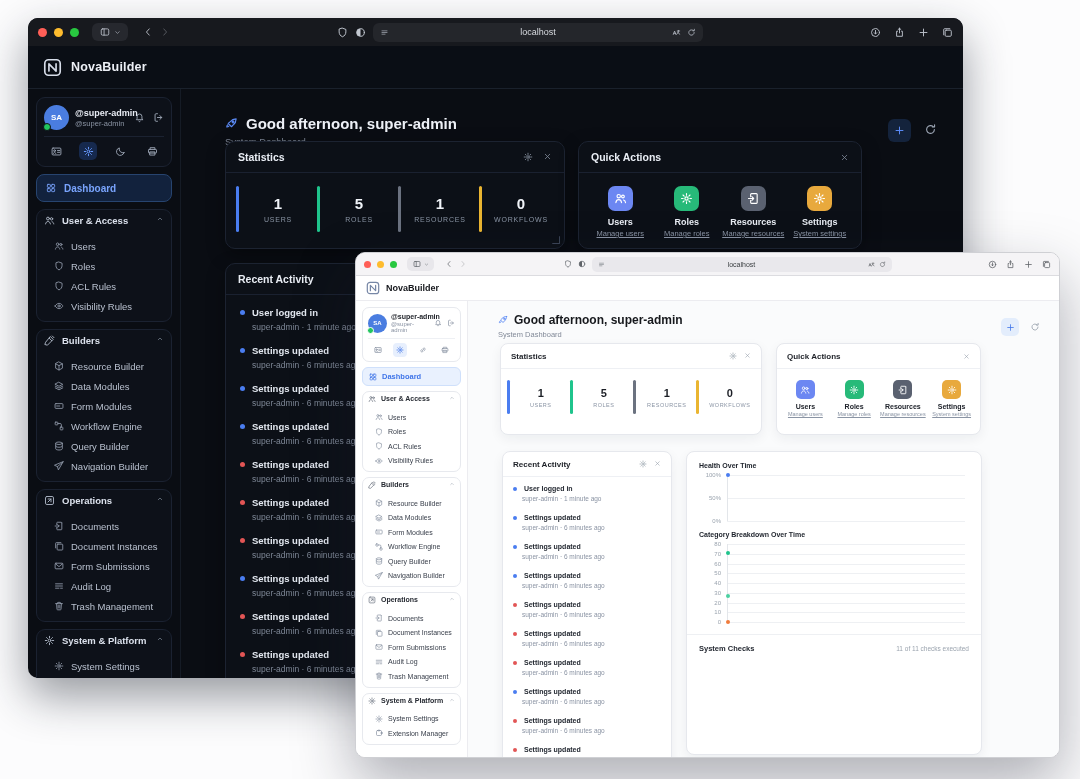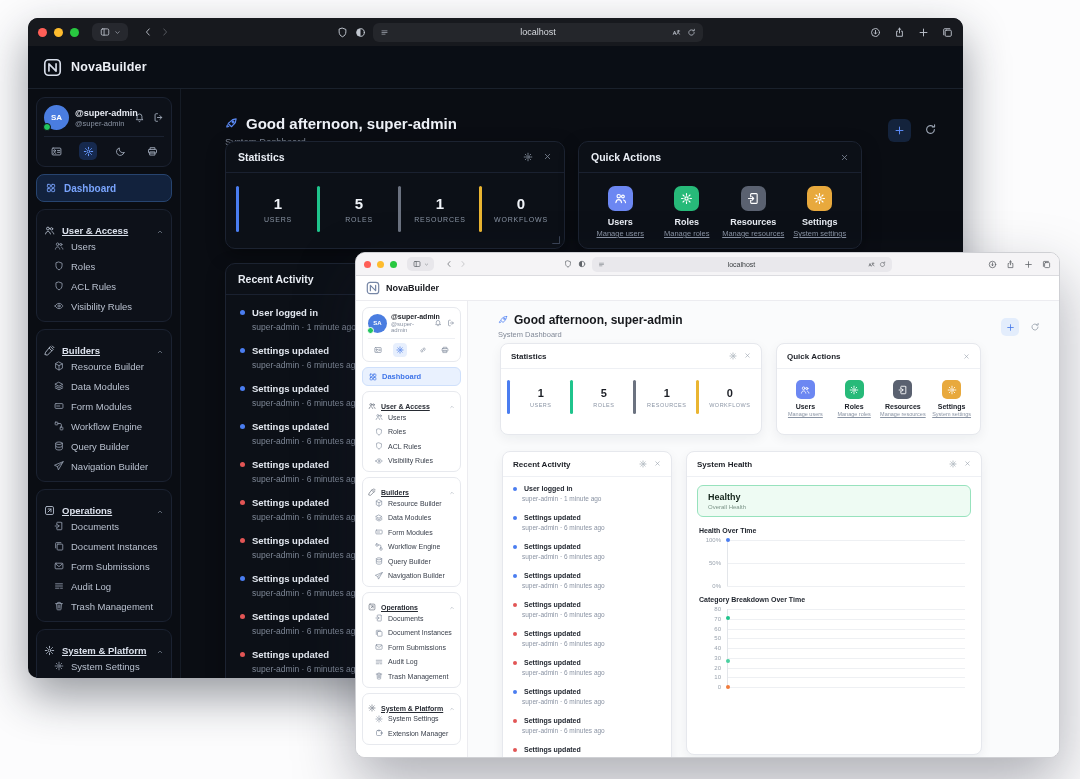--- a/index.html
+++ b/index.html
@@ -28,21 +28,21 @@
   .side-d .avatar{width:25px;height:25px;border-radius:50%;background:#4a7de0;color:#fff;font-size:8px;font-weight:bold;display:flex;align-items:center;justify-content:center;position:relative;flex-shrink:0;}
   .side-d .status-dot{position:absolute;left:-1px;bottom:-1px;width:6px;height:6px;border-radius:50%;background:#22c55e;border:1.5px solid #0d1119;}
   .uname{font-size:9px;font-weight:bold;color:#e7ebf3;white-space:nowrap;}
   .uhandle{font-size:7.5px;color:#8a93a3;margin-top:1px;}
   .ubtn{margin-left:2px;color:#9aa3b2;cursor:pointer;}
   .udiv{border-top:1px solid #1b2231;margin:4px 0;}
   .qrow{display:flex;justify-content:space-between;padding:1px 3px;}
   .qbtn{width:18px;height:18px;display:flex;align-items:center;justify-content:center;color:#98a1b1;border-radius:5px;}
   .side-d .qbtn.active{background:#16294d;color:#699bff;}
   .nav-active-d{background:#12223d;border:1px solid #27446f;border-radius:8px;height:28px;display:flex;align-items:center;gap:8px;padding:0 9px;color:#79a4fd;font-size:10px;font-weight:bold;margin-bottom:7px;box-sizing:border-box;}
-  .sechead{display:flex;align-items:flex-end;gap:7px;height:21px;font-size:9.5px;font-weight:bold;color:#dbe1ec;text-decoration:underline;}
+  .sechead{display:flex;align-items:flex-start;gap:7px;height:21px;font-size:9.5px;font-weight:bold;color:#dbe1ec;}
   .sechead .hic{color:#aab3c2;}
   .chev{margin-left:auto;color:#7d8695;}
   .secitem{display:flex;align-items:center;gap:7px;height:20px;padding-left:10px;font-size:9.5px;color:#b9c1cf;cursor:pointer;}
   .secitem .iic{color:#8f98a8;}
   .main-d{flex:1;position:relative;}
   .greet-d{position:absolute;left:44px;top:26px;}
   .greet-row{display:flex;align-items:center;gap:8px;}
   .greet-d .gt{font-size:15px;font-weight:bold;color:#eef1f7;}
   .greet-d .gs{font-size:9.5px;color:#7c8594;margin-top:4px;}
   .rocket-c{color:#5b8af5;}
@@ -1423,44 +1423,20 @@
               <div class="arow">
                 <span class="adot" style="background:#e25555"></span>
                 <span class="atitle">Settings updated</span>
               </div>
               <div class="ameta">super-admin  ·  6 minutes ago</div>
             </div>
           </div>
       </div>
 
       <div class="card-wl" style="left:218px;top:150px;width:296px;height:304px">
-        <div class="card-head">
-          <span class="ct">System Health</span>
-          <span class="hicons">
-            <span>
-                <span style="display: flex;">
-                  <svg class="ic " width="8" height="8" viewBox="0 0 16 16">
-                    <circle cx="8" cy="8" r="2"></circle>
-                    <path d="M8 1.9v2M8 12.1v2M1.9 8h2M12.1 8h2M3.7 3.7l1.4 1.4M10.9 10.9l1.4 1.4M12.3 3.7l-1.4 1.4M5.1 10.9l-1.4 1.4"></path>
-                  </svg>
-                </span>
-              </span>
-            <span>
-                <span style="display: flex;">
-                  <svg class="ic " width="7" height="7" viewBox="0 0 16 16">
-                    <path d="M4 4l8 8M12 4l-8 8"></path>
-                  </svg>
-                </span>
-              </span>
-          </span>
-        </div>
-        <div class="healthy-box">
-          <div class="hb-t">Healthy</div>
-          <div class="hb-s">Overall Health</div>
-        </div>
         <div class="ch-label">Health Over Time</div>
         <div class="chart" id="chart1" style="height:46px">
             <div class="tick" style="top:calc(0% - 3px)">100%</div>
             <div class="gline" style="top:0%"></div>
             <div class="tick" style="top:calc(50% - 3px)">50%</div>
             <div class="gline" style="top:50%"></div>
             <div class="tick" style="top:calc(100% - 3px)">0%</div>
             <div class="gline" style="top:100%"></div>
             <div class="yaxis"></div>
             <div class="pt" style="top:calc(0% - 2px);background:#4a7df0"></div>
@@ -1483,16 +1459,20 @@
             <div class="gline" style="top:75%"></div>
             <div class="tick" style="top:calc(87.5% - 3px)">10</div>
             <div class="gline" style="top:87.5%"></div>
             <div class="tick" style="top:calc(100% - 3px)">0</div>
             <div class="gline" style="top:100%"></div>
             <div class="yaxis"></div>
             <div class="pt" style="top:calc(11.250000000000004% - 2px);background:#1fc48c"></div>
             <div class="pt" style="top:calc(66.25% - 2px);background:#4ad0a0"></div>
             <div class="pt" style="top:calc(100% - 2px);background:#f07b3c"></div>
           </div>
+        <div class="sh-footer">
+          <span class="sh-ft">System Checks</span>
+          <span class="sh-fs">11 of 11 checks executed</span>
+        </div>
       </div>
     </div>
   </div>
 </div>
 
 </body></html>

